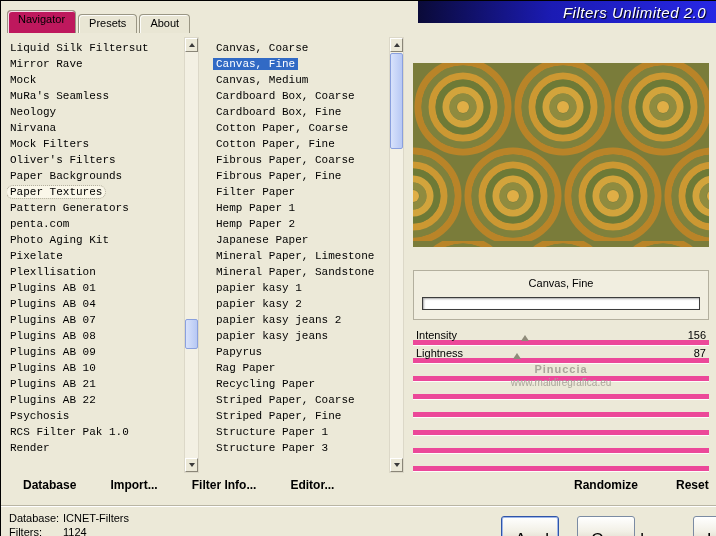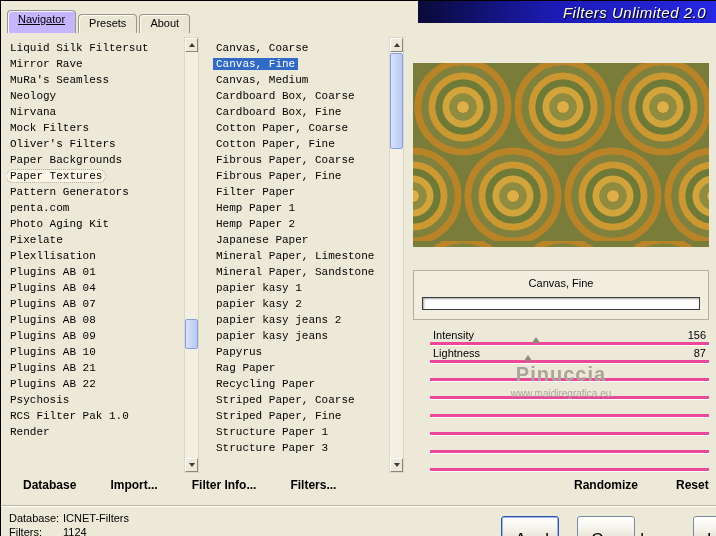--- a/index.html
+++ b/index.html
@@ -21,21 +21,21 @@
   }
 
   
   .tab-bar { position:absolute; top:9px; left:6px; display:flex; align-items:flex-end; height:23px; }
   .tab {
     height:19px; line-height:17px; padding:0 10px; margin-right:2px;
     background:#e9e6d4; border:1px solid #9a9684; border-bottom:none;
     border-radius:4px 4px 0 0; box-shadow:inset 1px 1px 0 rgba(255,255,255,.85);
     cursor:default;
   }
-  .tab.active { height:23px; background:#c4b5fd; z-index:2;text-decoration:underline; }
+  .tab.active { height:23px; background:#be185d; z-index:2; }
 
   
   .list { position:absolute; top:38px; overflow:hidden; }
   .list-row { height:16px; line-height:16px; white-space:nowrap; }
   .list-row span { padding:0 3px;font-family:Liberation Mono, monospace; }
   .nav-sel { background:#faf7e9; outline:1px dotted #b5b1a0;border-radius:6px; }
   .filter-sel { background:#316ac5; color:#fff; }
 
   
   .sb { position:absolute; top:36px; width:15px; height:436px; background:#f3f0e3; border:1px solid #dcd8c8; }
@@ -60,32 +60,32 @@
     background:#f1eee0; border:1px solid #b3af9e;
   }
   .name-box .fname { display:block; text-align:center; padding-top:6px; }
   .zoom-bar {
     position:absolute; left:8px; right:8px; top:26px; height:13px;
     background:#fff; border:1px solid #3c3c3c;
     box-shadow:inset 1px 1px 2px rgba(0,0,0,.35);
   }
 
   .param-rows { position:absolute; left:412px; top:326px; width:296px; }
-  .param-row { position:relative; height:18px; border-bottom:3px solid #ec4899; box-shadow:0 1px 0 rgba(255,255,255,.9);margin-left:17px; }
+  .param-row { position:relative; height:18px; border-bottom:5px solid #ec4899; box-shadow:0 1px 0 rgba(255,255,255,.9); }
   .p-label { position:absolute; left:3px; top:2px; }
   .p-val { position:absolute; right:3px; top:2px; }
   .p-thumb {
     position:absolute; bottom:-1px; transform:translateX(-50%);
     width:0; height:0;
     border-left:4px solid transparent; border-right:4px solid transparent;
     border-bottom:6px solid #8f8b7a;
   }
 
   .watermark { position:absolute; left:412px; top:362px; width:296px; text-align:center; color:#a9a59a; pointer-events:none; z-index:5; }
-  .wm1 { font-size:20px; font-weight:bold; letter-spacing:1px; }
+  .wm1 { font-size:11px; font-weight:bold; letter-spacing:1px; }
   .wm2 { font-size:10px; margin-top:2px; }
 
   .flat-btn { position:absolute; top:477px; font-weight:bold; font-size:12px; cursor:default;padding-left:24px; }
 
   
   .bottom-toolbar { position:absolute; left:22px; top:477px; display:flex; gap:34px; font-weight:bold; font-size:12px; }
   .tool-btn { cursor:default;text-align:center; }
 
   .bottom-sep { position:absolute; left:0; top:504px; width:716px; height:2px; border-top:1px solid #b9b5a4; border-bottom:1px solid #ffffff; }
 
@@ -114,20 +114,21 @@
 
   <div class="tab-bar">
       <div class="tab active">Navigator</div>
       <div class="tab">Presets</div>
       <div class="tab">About</div>
     </div>
 
   <div class="list" style="left:6px; width:176px; height:434px;">
       <div class="list-row"><span>Liquid Silk Filtersut</span></div>
       <div class="list-row"><span>Mirror Rave</span></div>
+      <div class="list-row"><span>Mock</span></div>
       <div class="list-row"><span>MuRa's Seamless</span></div>
       <div class="list-row"><span>Neology</span></div>
       <div class="list-row"><span>Nirvana</span></div>
       <div class="list-row"><span>Mock Filters</span></div>
       <div class="list-row"><span>Oliver's Filters</span></div>
       <div class="list-row"><span>Paper Backgrounds</span></div>
       <div class="list-row"><span class="nav-sel">Paper Textures</span></div>
       <div class="list-row"><span>Pattern Generators</span></div>
       <div class="list-row"><span>penta.com</span></div>
       <div class="list-row"><span>Photo Aging Kit</span></div>
@@ -262,21 +263,21 @@
     <div class="wm2">www.maidiregrafica.eu</div>
   </div>
 
   <div class="flat-btn" style="left:549px;">Randomize</div>
   <div class="flat-btn" style="left:651px;">Reset</div>
 
   <div class="bottom-toolbar">
       <div class="tool-btn">Database</div>
       <div class="tool-btn">Import...</div>
       <div class="tool-btn">Filter Info...</div>
-      <div class="tool-btn">Filters...</div>
+      <div class="tool-btn">Editor...</div>
     </div>
 
   <div class="bottom-sep"></div>
 
   <div class="status-line sl1">
     <span class="lbl">Database:</span>
     <span>ICNET-Filters</span>
   </div>
   <div class="status-line sl2">
     <span class="lbl">Filters:</span>

